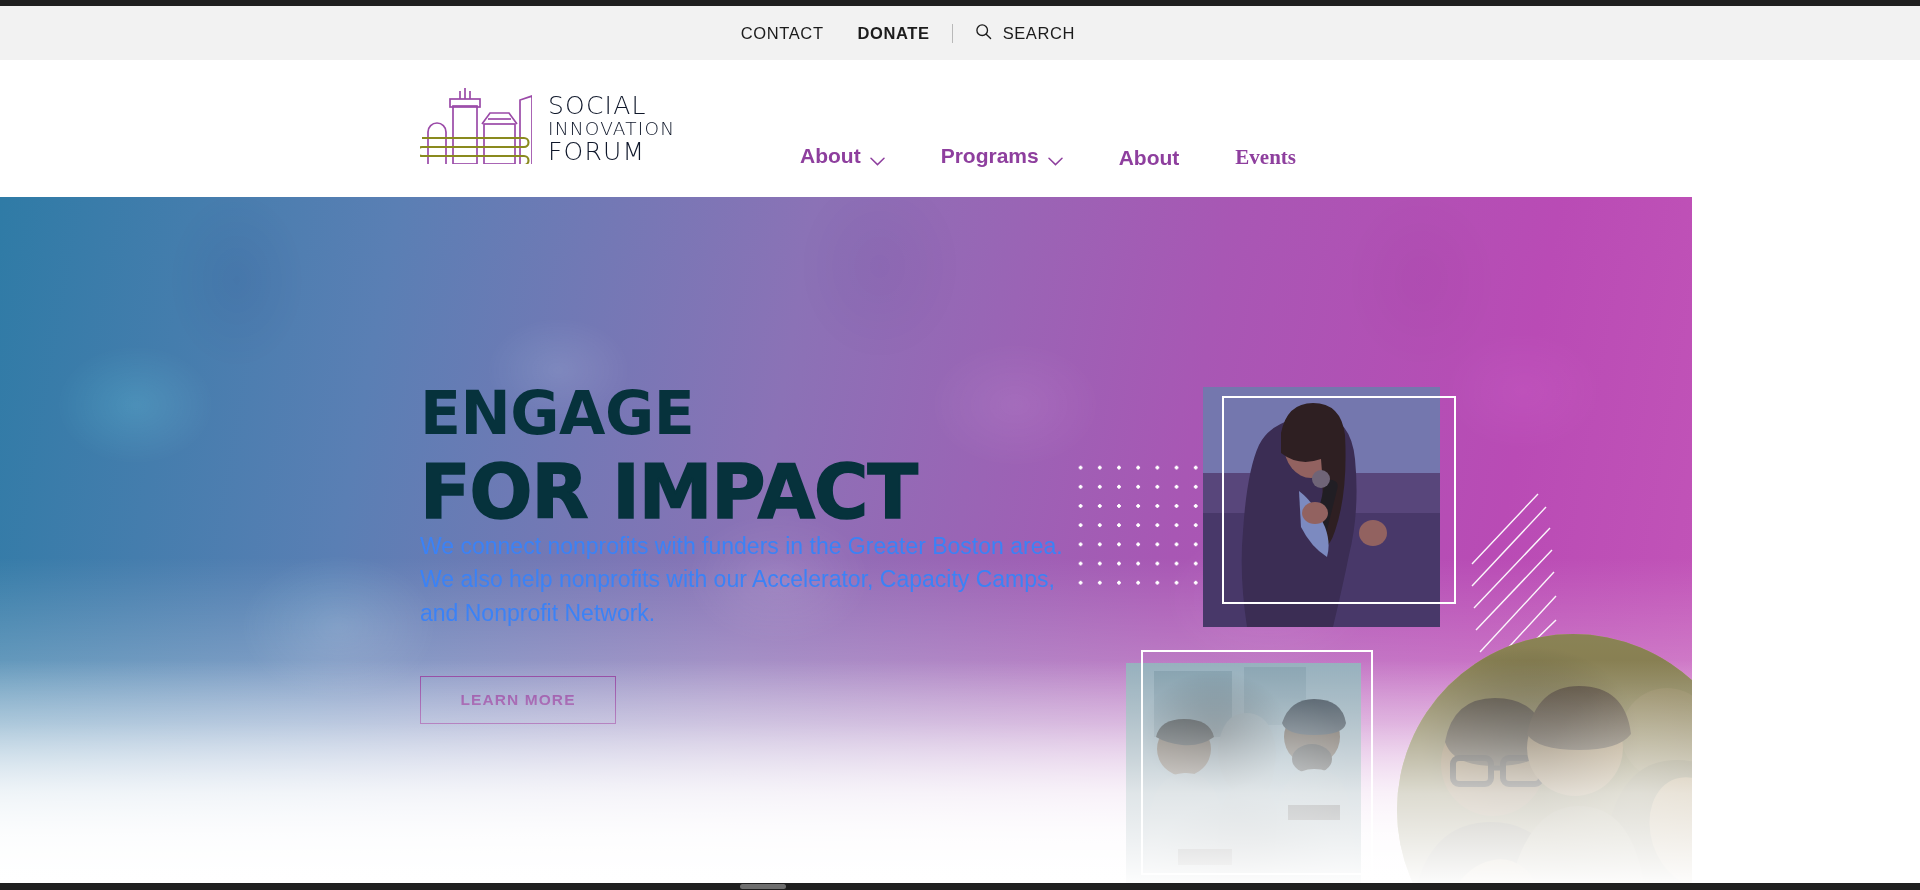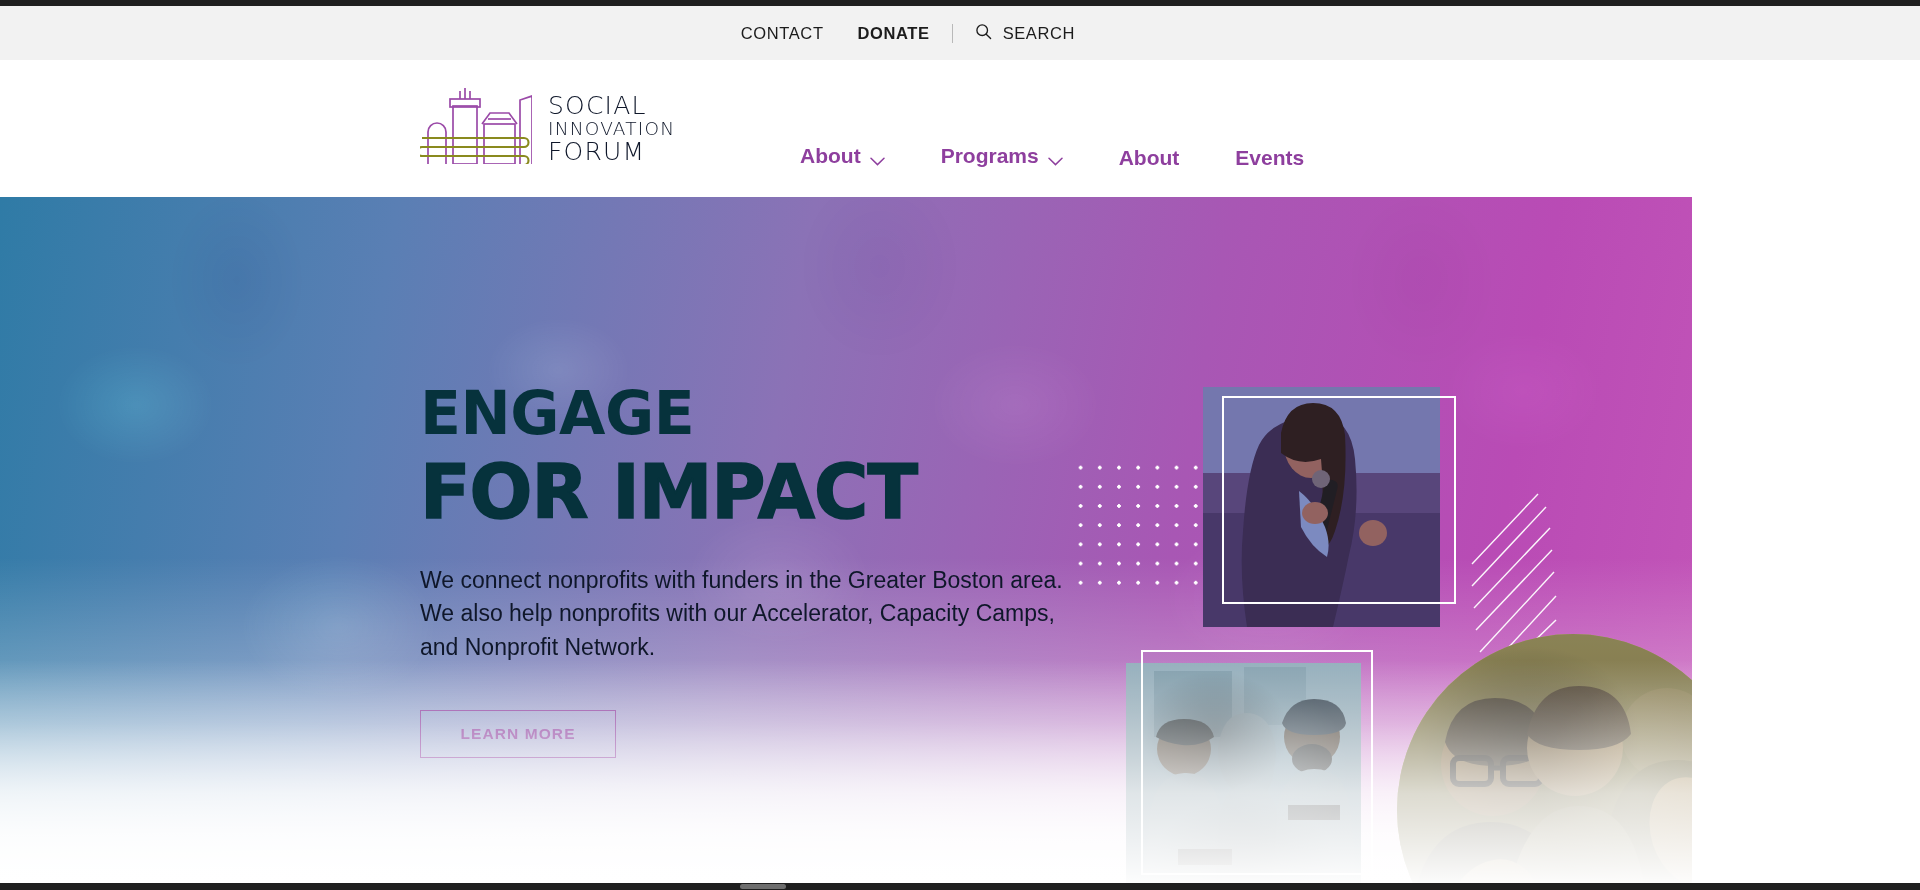--- a/index.html
+++ b/index.html
@@ -117,21 +117,21 @@
     gap: 9px;
     color: #8e3f9e;
     font-size: 21px;
     font-weight: 700;
     text-decoration: none;
     white-space: nowrap;
     padding: 6px 0;
     margin-right: 56px;
     cursor: pointer;
   }
-  .nav-item:last-child { margin-right: 12px; }
+  .nav-item:last-child { margin-right: 12px; font-family: Liberation Serif, serif; }
   .chev { display: block; margin-top: 3px; }
 
   
   .hero {
     position: absolute;
     top: 197px; left: 0;
     width: 1692px;
     height: 693px;
     overflow: hidden;
     z-index: 10;
@@ -203,24 +203,23 @@
     font-family: "DejaVu Sans", sans-serif;
     font-weight: 700;
     font-size: 74px;
     line-height: 1.02;
     letter-spacing: -1px;
     color: #06323c;
     margin-top: 12px;
     -webkit-text-stroke: 1.6px #06323c;
   }
   .hero-sub {
-    margin-top: 34px;
     font-size: 23px;
     line-height: 1.45;
-    color: #0f172a;
+    color: #3b82f6;
     font-weight: 400;
     max-width: 660px;
   }
   .btn-learn {
     margin-top: 46px;
     display: inline-flex;
     align-items: center;
     justify-content: center;
     width: 196px;
     height: 48px;

